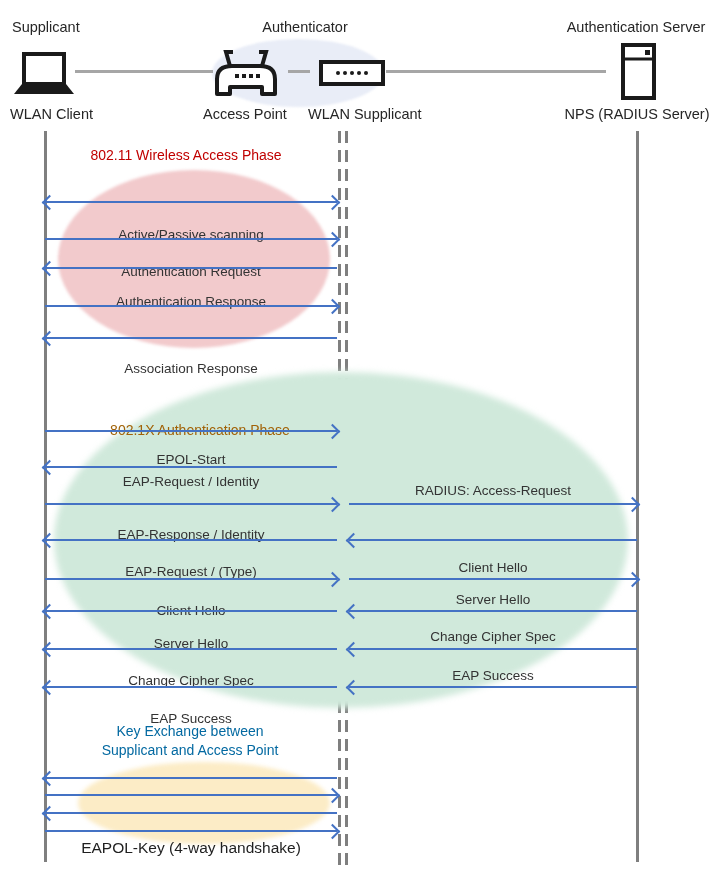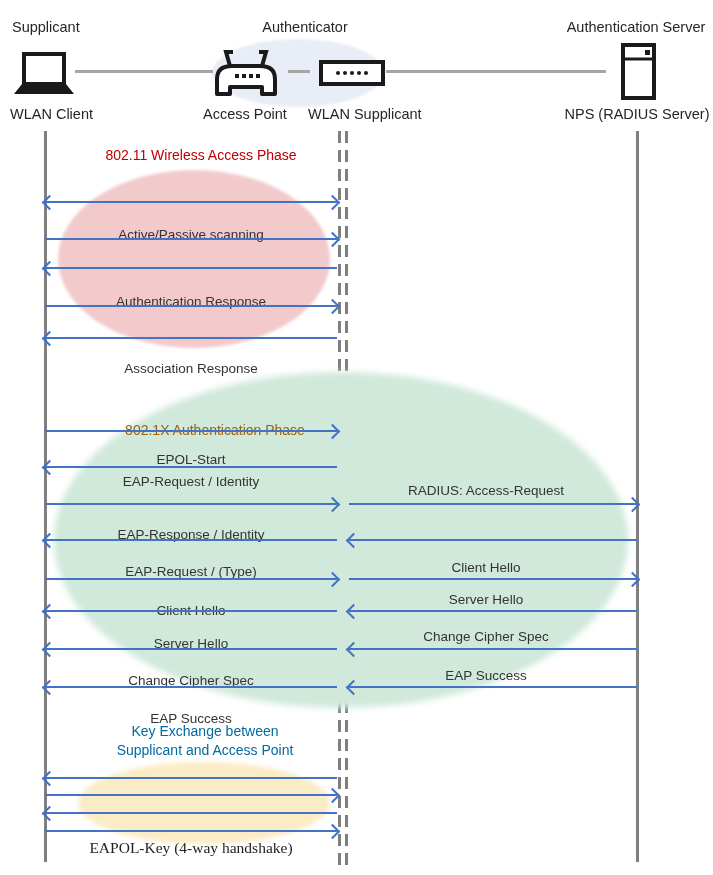--- a/index.html
+++ b/index.html
@@ -13,27 +13,27 @@
   .node-label{position:absolute;top:106px;font-size:14.5px;color:#262626;white-space:nowrap;text-align:center;}
   .hdr-ellipse{position:absolute;left:212px;top:39px;width:172px;height:68px;border-radius:50%;
     background:#E9EDF7;filter:blur(1px);}
   .conn{position:absolute;top:70px;height:3px;background:#A6A6A6;}
   
   .lifeline{position:absolute;top:131px;width:3px;height:731px;background:#7F7F7F;}
   .lifeline-dashed{position:absolute;top:131px;width:3px;height:737px;
     background:repeating-linear-gradient(to bottom,#7F7F7F 0 12px,transparent 12px 19px);}
   
   .ph-ellipse{position:absolute;border-radius:50%;}
-  .ph-title{position:absolute;font-size:14px;text-align:center;white-space:pre-line;line-height:19px;padding-left:15px;}
+  .ph-title{position:absolute;font-size:14px;text-align:center;white-space:pre-line;line-height:19px;}
   .t-red{color:#C00000;}
   .t-green{color:#a16207;margin-top:44px;}
   .t-orange{color:#0369a1;}
   
   .ml{position:absolute;left:45px;width:292px;text-align:center;font-size:13.5px;color:#333;white-space:nowrap;margin-top:44px;}
-  .mr{position:absolute;left:342px;width:288px;text-align:center;font-size:13.5px;color:#333;white-space:nowrap;}
+  .mr{position:absolute;left:349px;width:288px;text-align:center;font-size:13.5px;color:#333;white-space:nowrap;}
   .ml-lg{font-size:15.5px;color:#1f1f1f;}
   .arrow{position:absolute;height:0;border-top:2px solid #4472C4;}
   .ax-l{left:45px;width:292px;}
   .ax-r{left:349px;width:288px;}
   .hd{position:absolute;width:9px;height:9px;top:-6px;}
   .hl{left:-1px;border-left:2px solid #4472C4;border-top:2px solid #4472C4;transform:rotate(-45deg);}
   .hr{right:-1px;border-right:2px solid #4472C4;border-top:2px solid #4472C4;transform:rotate(45deg);}
   svg{display:block;}
 </style>
 </head>
@@ -103,20 +103,21 @@
   <div class="ph-title t-red" style="left:45px;top:146px;width:282px;">802.11 Wireless Access Phase</div>
   <div class="ph-title t-green" style="left:54px;top:377px;width:292px;">802.1X Authentication Phase</div>
   <div class="ph-title t-orange" style="left:45px;top:722px;width:290px;"><span>Key Exchange between</span><br><span>Supplicant and Access Point</span></div>
 
   <div class="ml" style="top:183px;">Active/Passive scanning</div>
   <div class="arrow ax-l" style="top:201px;">
       <i class="hd hl"></i>
       <i class="hd hr"></i>
     </div>
 
+  <div class="ml" style="top:220px;">Authentication Request</div>
   <div class="arrow ax-l" style="top:238px;">
       <i class="hd hr"></i>
     </div>
 
   <div class="ml" style="top:250px;">Authentication Response</div>
   <div class="arrow ax-l" style="top:267px;">
       <i class="hd hl"></i>
     </div>
 
   <div class="arrow ax-l" style="top:305px;">
@@ -196,21 +197,21 @@
   <div class="arrow ax-r" style="top:686px;">
       <i class="hd hl"></i>
     </div>
 
   <div class="arrow ax-l" style="top:777px;">
       <i class="hd hl"></i>
     </div>
   <div class="arrow ax-l" style="top:794px;">
       <i class="hd hr"></i>
     </div>
-  <div class="ml ml-lg" style="top:795px;font-family:Liberation Serif, serif;">EAPOL-Key (4-way handshake)</div>
+  <div class="ml ml-lg" style="top:795px;">EAPOL-Key (4-way handshake)</div>
   <div class="arrow ax-l" style="top:812px;">
       <i class="hd hl"></i>
     </div>
   <div class="arrow ax-l" style="top:830px;">
       <i class="hd hr"></i>
     </div>
 
 </div>
 
 </body></html>

